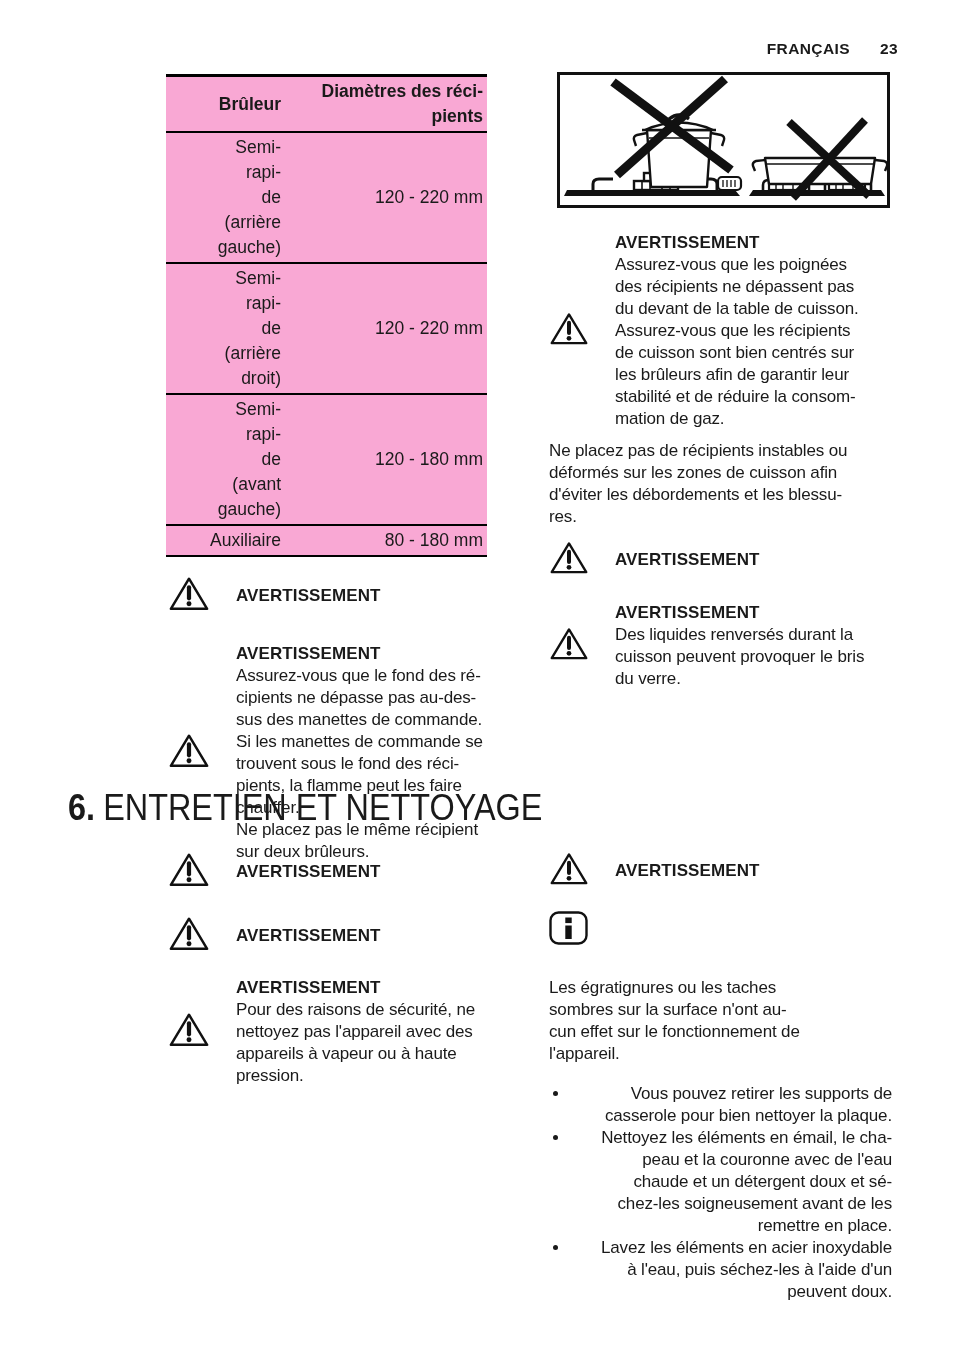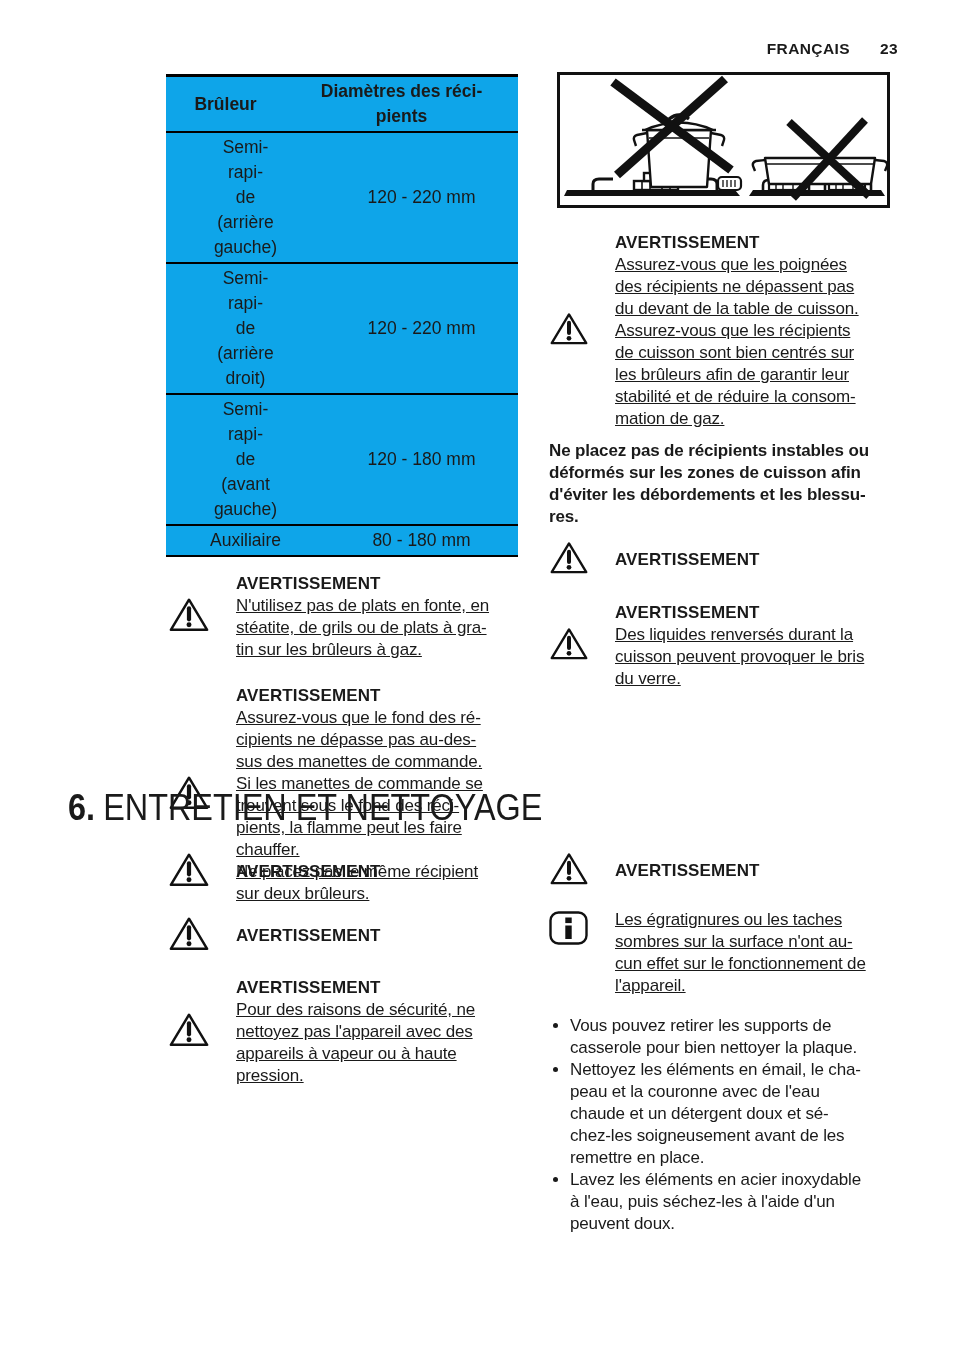--- a/index.html
+++ b/index.html
@@ -20,47 +20,47 @@
   }
   .page-header .lang{margin-right:30px;}
   
   .col{position:absolute;}
   .col-tl{left:160px;top:74px;width:352px;}
   .col-tr{left:543px;top:72px;width:343px;}
   .col-bl{left:160px;top:849px;width:352px;}
   .col-br{left:543px;top:849px;width:343px;}
   
   table.pan-table{
-    width:352px;border-collapse:collapse;
-    background:#0ea5e9;
+    width:321px;border-collapse:collapse;
+    background:#f9a8d4;
     border-top:3px solid #000;border-bottom:2px solid #000;
-    font-size:17.5px;line-height:25px;text-align:center;
+    font-size:17.5px;line-height:25px;text-align:right;
   }
   table.pan-table th,table.pan-table td{
     white-space:pre-line;padding:2px 4px;font-weight:normal;
   }
   table.pan-table th{font-weight:bold;border-bottom:2px solid #000;}
   table.pan-table td{border-bottom:2px solid #000;padding-left:44px;}
   table.pan-table tr:last-child td{border-bottom:none;}
   table.pan-table .c1{width:31%;}
   
   .warn{display:flex;align-items:center;margin-top:18px;}
   .col-tl .warn{margin-top:16px;}
   .col-bl .warn:first-child,.col-br .warn:first-child{margin-top:0;}
   .wicon{flex:0 0 66px;padding-top:2px;}
   .col-tl .wicon,.col-bl .wicon{flex:0 0 68px;padding-left:2px;}
   .wbody{flex:1 1 auto;}
   .wtitle{font-weight:bold;letter-spacing:.1px;}
-  .wtext{white-space:pre-line;letter-spacing:-.15px;text-decoration:underline;}
-  
-  .plain{white-space:pre-line;margin:10px 0 0 0;letter-spacing:-.15px;font-weight:bold;}
-  .info{display:flex;align-items:flex-start;margin-top:16px;}
+  .wtext{white-space:pre-line;letter-spacing:-.15px;}
+  
+  .plain{white-space:pre-line;margin:10px 0 0 0;letter-spacing:-.15px;}
+  .info{display:flex;align-items:flex-start;margin-top:16px;flex-direction:column;}
   .info .wtext{padding-top:0;}
   ul.bullets{margin:18px 0 0 0;padding-left:21px;}
-  ul.bullets li{white-space:pre-line;letter-spacing:-.15px;}
+  ul.bullets li{white-space:pre-line;letter-spacing:-.15px;text-align:right;}
   
   .figure{margin:0 0 0 8px;}
   
   h1.section-heading{
     position:absolute;left:62px;top:788px;margin:0;
     font-size:36px;line-height:40px;font-weight:normal;
     letter-spacing:0;white-space:nowrap;
     transform:scaleX(.9);transform-origin:left center;
   }
   h1.section-heading .num{font-weight:bold;margin-right:9px;}
@@ -118,23 +118,20 @@
     </tbody>
       </table>
 
     <div class="warn">
       <span class="wicon">
         <svg width="42" height="38" viewBox="0 0 44 39">
             <use href="#tri-warn"></use>
           </svg></span>
       <div class="wbody">
         <div class="wtitle">AVERTISSEMENT</div>
-        <div class="wtext">N'utilisez pas de plats en fonte, en
-stéatite, de grils ou de plats à gra-
-tin sur les brûleurs à gaz.</div>
       </div>
     </div>
 
     <div class="warn" style="margin-top:24px">
       <span class="wicon">
         <svg width="42" height="38" viewBox="0 0 44 39">
             <use href="#tri-warn"></use>
           </svg></span>
       <div class="wbody">
         <div class="wtitle">AVERTISSEMENT</div>

